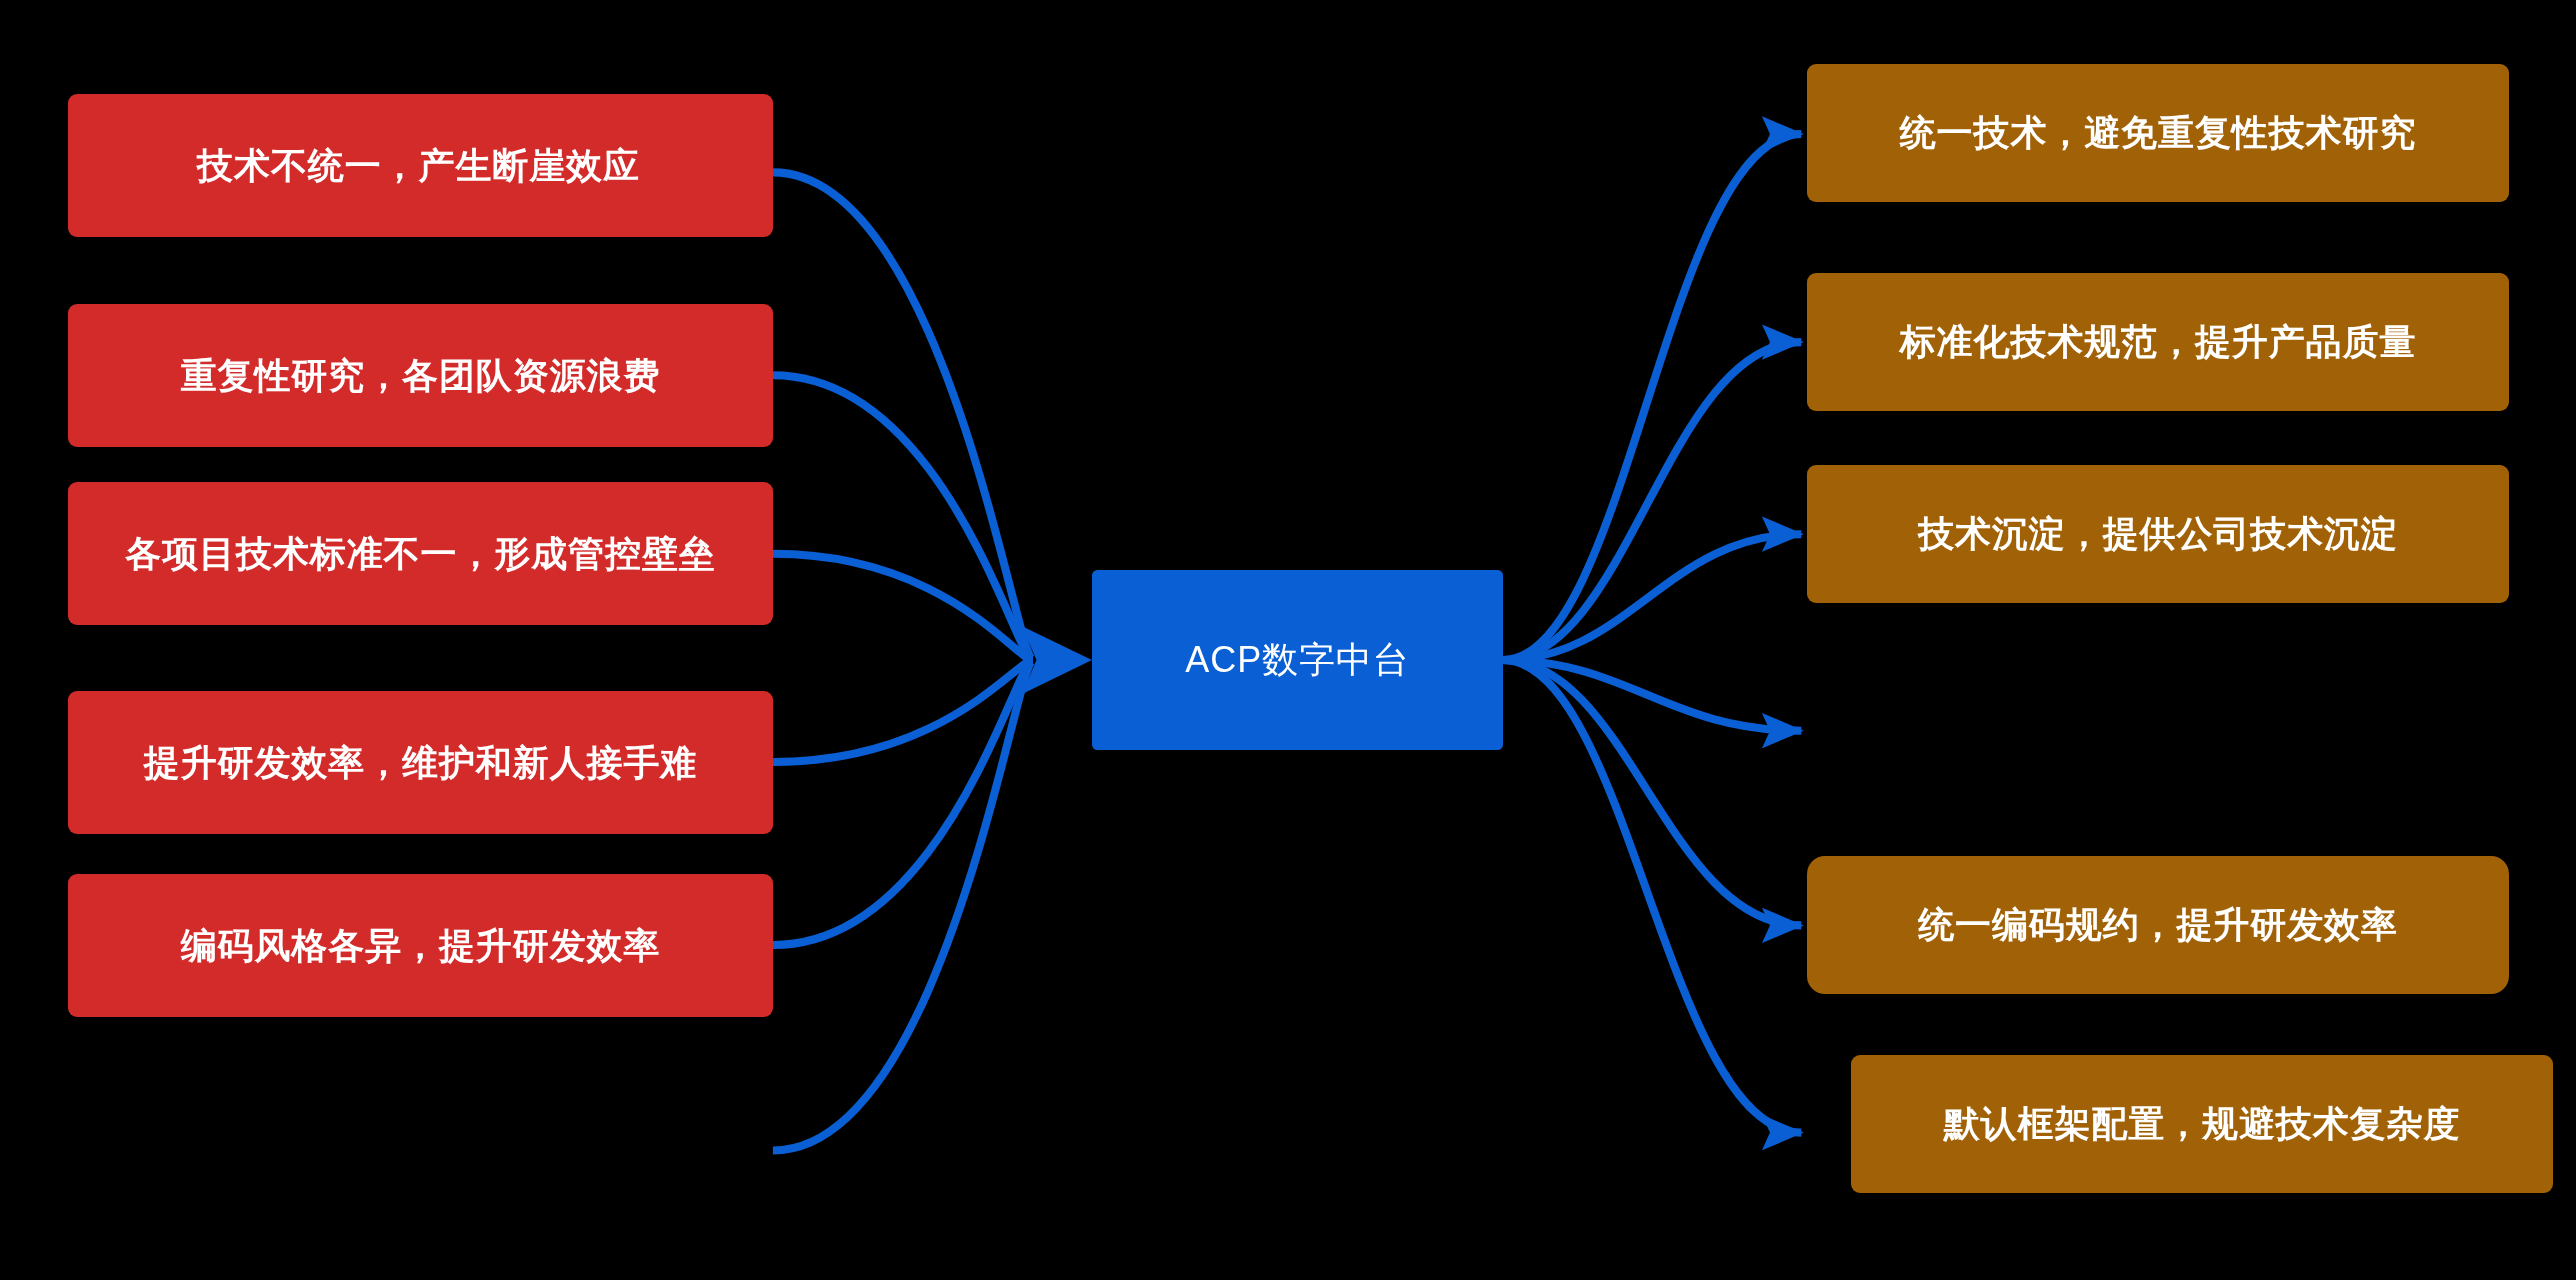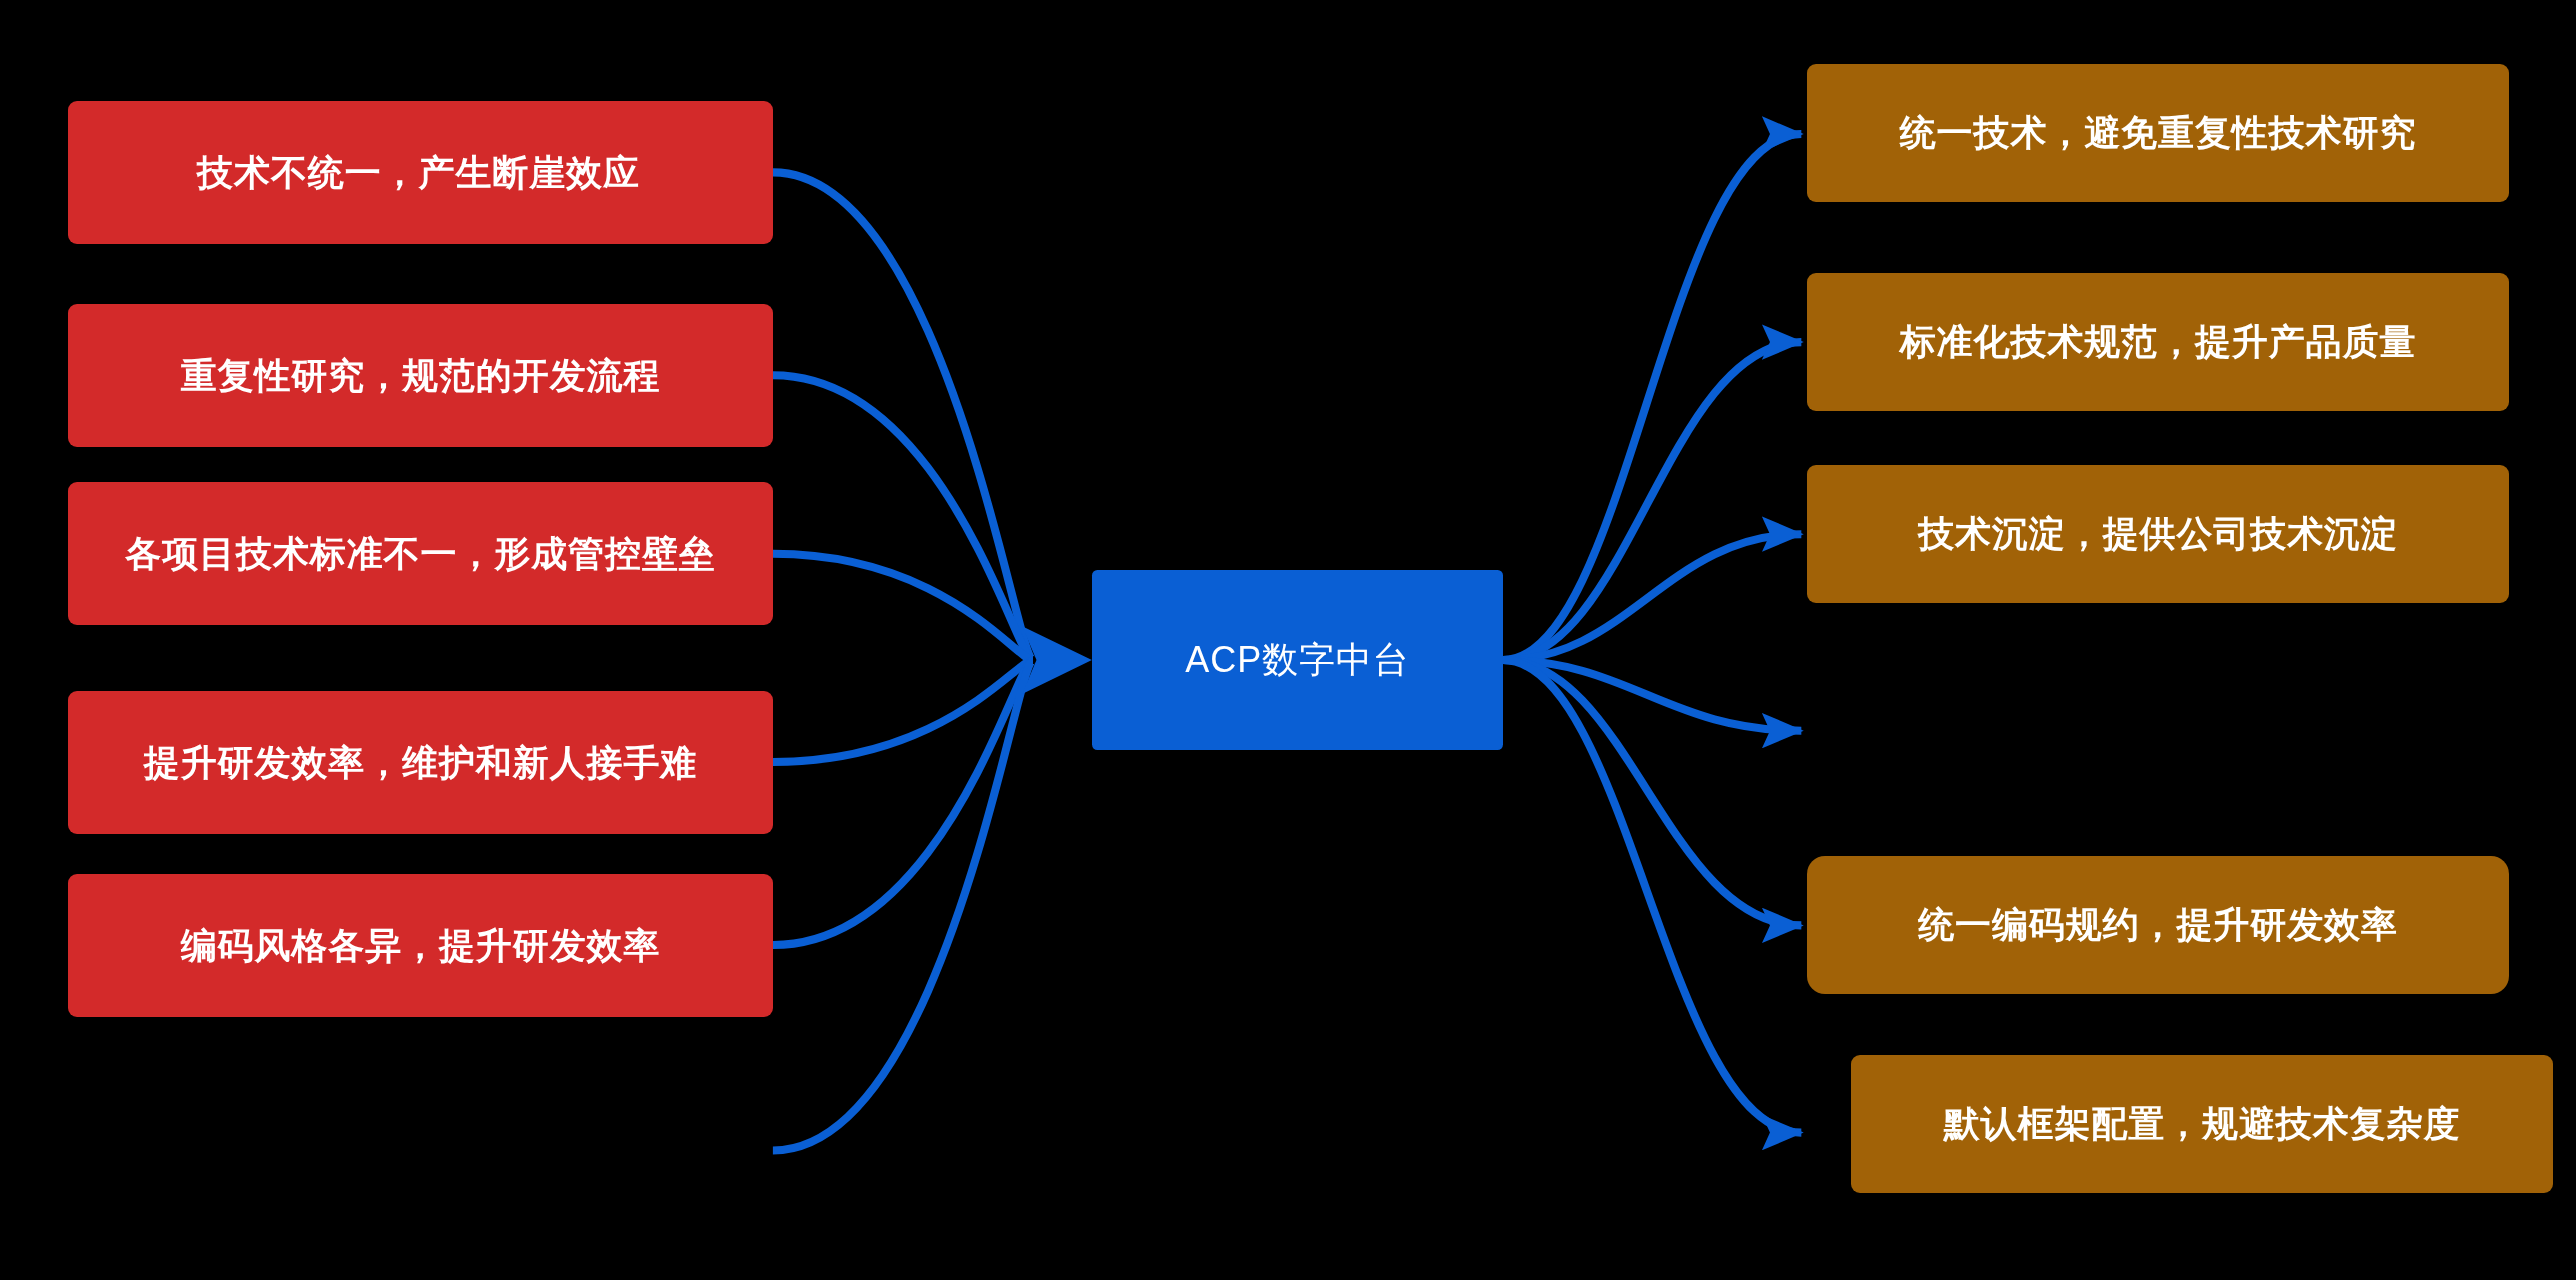--- a/index.html
+++ b/index.html
@@ -41,25 +41,25 @@
         <path d="M 1682 739 C 1822.28 739, 1865.7 598, 2016 598" fill="none" stroke="#0a5fd4" stroke-width="9" marker-end="url(#arrow)"></path>
         <path d="M 1682 739 C 1822.28 739, 1865.7 818, 2016 818" fill="none" stroke="#0a5fd4" stroke-width="9" marker-end="url(#arrow)"></path>
         <path d="M 1682 739 C 1822.28 739, 1865.7 1036, 2016 1036" fill="none" stroke="#0a5fd4" stroke-width="9" marker-end="url(#arrow)"></path>
         <path d="M 1682 739 C 1822.28 739, 1865.7 1268, 2016 1268" fill="none" stroke="#0a5fd4" stroke-width="9" marker-end="url(#arrow)"></path>
       </g>
     <g id="edge-arrows">
         <polygon points="1222 739 1144 701 1160 739 1144 777" fill="#0a5fd4"></polygon>
       </g>
   </svg>
 
-  <div class="node node-problem" style="left: 68px; top: 101px; padding-left: 12px;">
+  <div class="node node-problem" style="left: 68px; top: 94px; padding-left: 12px;">
       <span>技术不统一，产生断崖效应</span>
     </div>
   <div class="node node-problem" style="left: 68px; top: 304px;">
-      <span>重复性研究，规范的开发流程</span>
+      <span>重复性研究，各团队资源浪费</span>
     </div>
   <div class="node node-problem" style="left: 68px; top: 482px;">
       <span>各项目技术标准不一，形成管控壁垒</span>
     </div>
   <div class="node node-problem" style="left: 68px; top: 691px;">
       <span>提升研发效率，维护和新人接手难</span>
     </div>
   <div class="node node-problem" style="left: 68px; top: 874px;">
       <span>编码风格各异，提升研发效率</span>
     </div>

